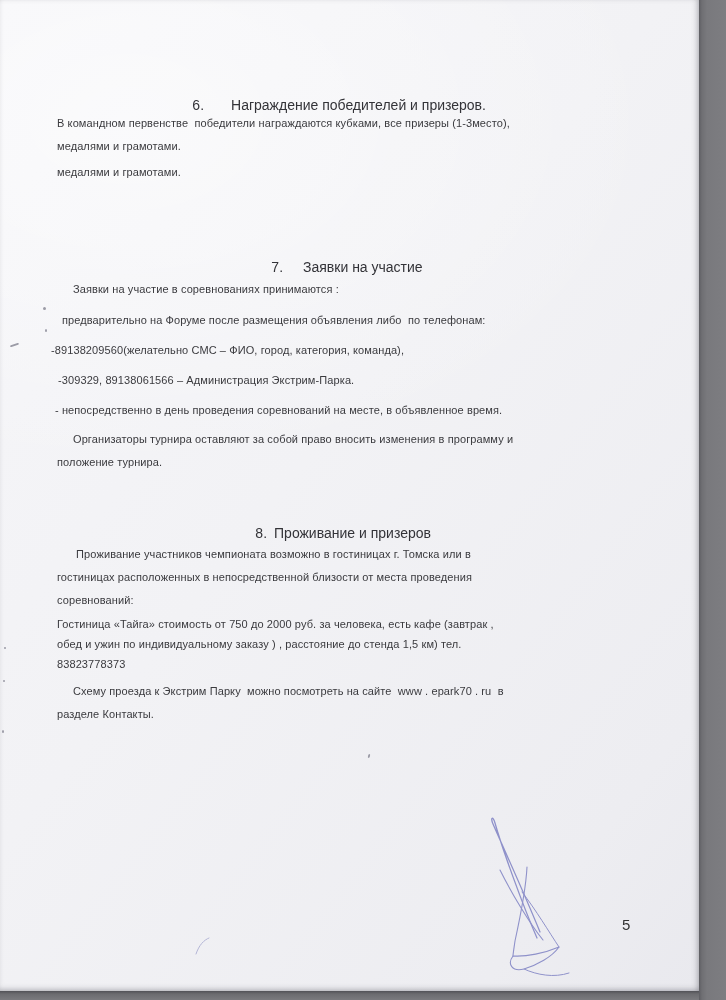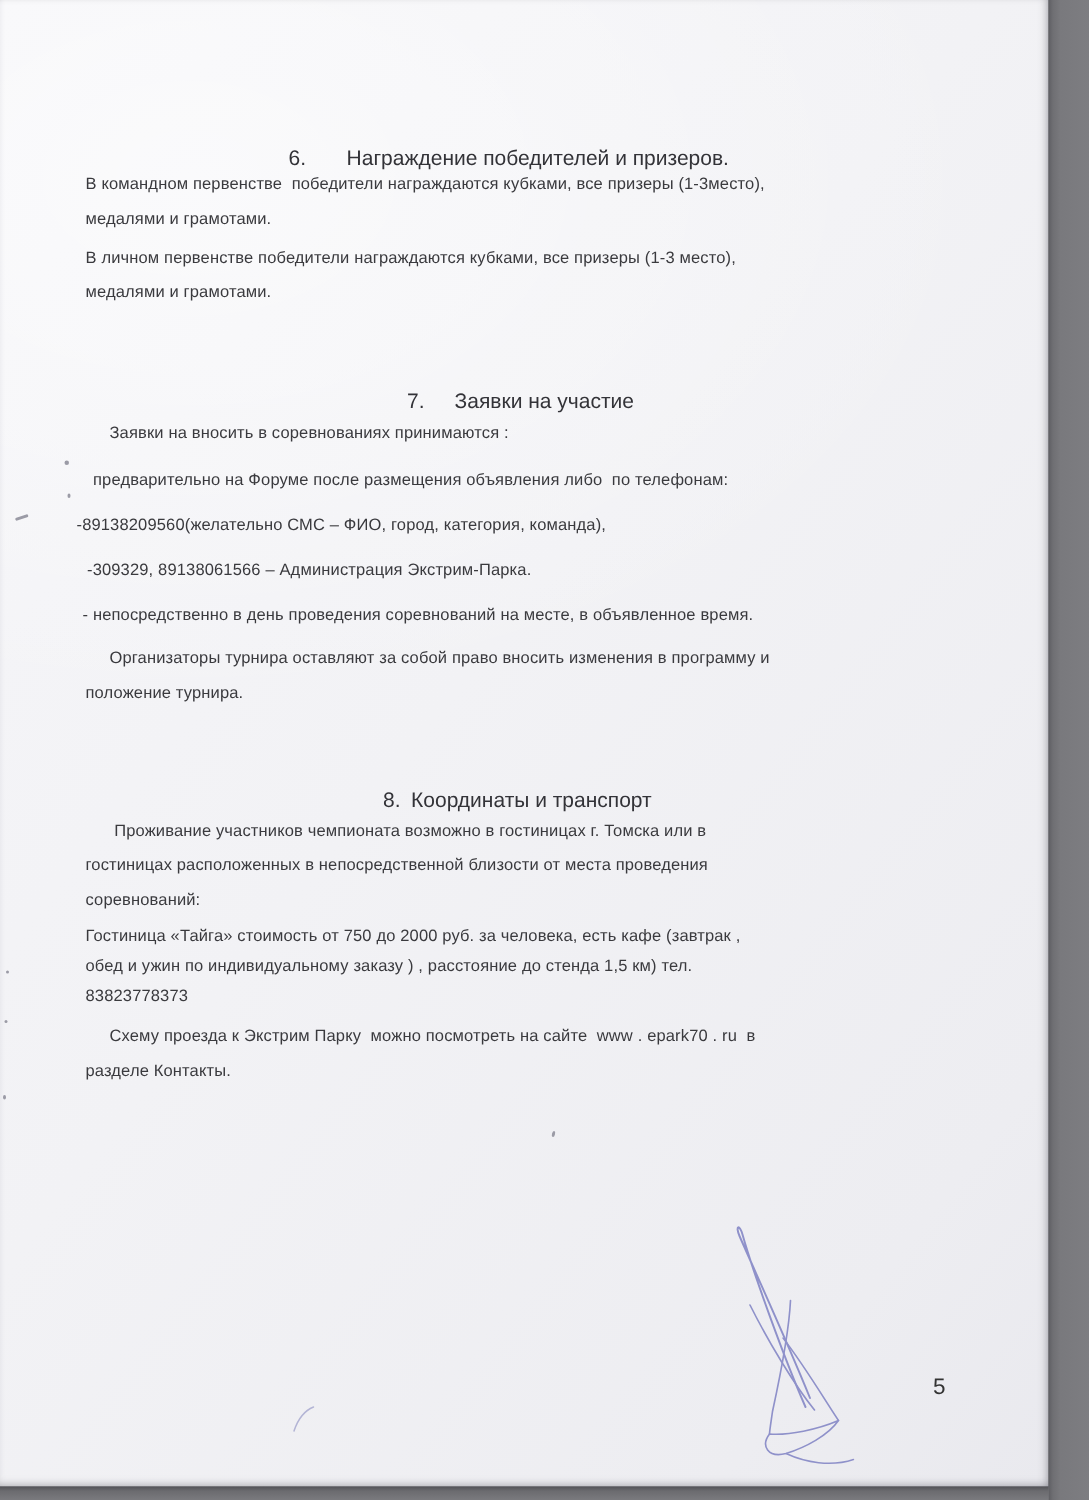--- a/index.html
+++ b/index.html
@@ -50,50 +50,49 @@
     <div class="heading h6" style="left:169px; top:81px;">
       <span class="num">6.</span><span>Награждение победителей и призеров.</span>
     </div>
 
     <div class="block" style="left:57px; top:112px;">
       <div class="ln">В командном первенстве  победители награждаются кубками, все призеры (1-3место),</div>
       <div class="ln">медалями и грамотами.</div>
     </div>
 
     <div class="block" style="left:57px; top:161px;">
-      <div class="ln">В личном первенстве победители награждаются кубками, все призеры (1-3 место),</div>
       <div class="ln">медалями и грамотами.</div>
     </div>
 
     <div class="heading h7" style="left:248px; top:243px;">
       <span class="num">7.</span><span>Заявки на участие</span>
     </div>
 
     <div class="block" style="left:73px; top:278px;">
-      <div class="ln">Заявки на вносить в соревнованиях принимаются :</div>
+      <div class="ln">Заявки на участие в соревнованиях принимаются :</div>
     </div>
     <div class="block" style="left:62px; top:309px;">
       <div class="ln">предварительно на Форуме после размещения объявления либо  по телефонам:</div>
     </div>
     <div class="block" style="left:51px; top:339px;">
       <div class="ln">-89138209560(желательно СМС – ФИО, город, категория, команда),</div>
     </div>
     <div class="block" style="left:58px; top:369px;text-align:right;">
       <div class="ln">-309329, 89138061566 – Администрация Экстрим-Парка.</div>
     </div>
     <div class="block" style="left:55px; top:399px;">
       <div class="ln">- непосредственно в день проведения соревнований на месте, в объявленное время.</div>
     </div>
     <div class="block" style="left:57px; top:428px;">
       <div class="ln ind16">Организаторы турнира оставляют за собой право вносить изменения в программу и</div>
       <div class="ln">положение турнира.</div>
     </div>
 
     <div class="heading h8" style="left:232px; top:509px;">
-      <span class="num">8.</span><span>Координаты и транспорт</span>
+      <span class="num">8.</span><span>Проживание и призеров</span>
     </div>
 
     <div class="block" style="left:57px; top:543px;">
       <div class="ln ind18">Проживание участников чемпионата возможно в гостиницах г. Томска или в</div>
       <div class="ln">гостиницах расположенных в непосредственной близости от места проведения</div>
       <div class="ln">соревнований:</div>
     </div>
 
     <div class="block lh20" style="left:57px; top:614px;">
       <div class="ln">Гостиница «Тайга» стоимость от 750 до 2000 руб. за человека, есть кафе (завтрак ,</div>

